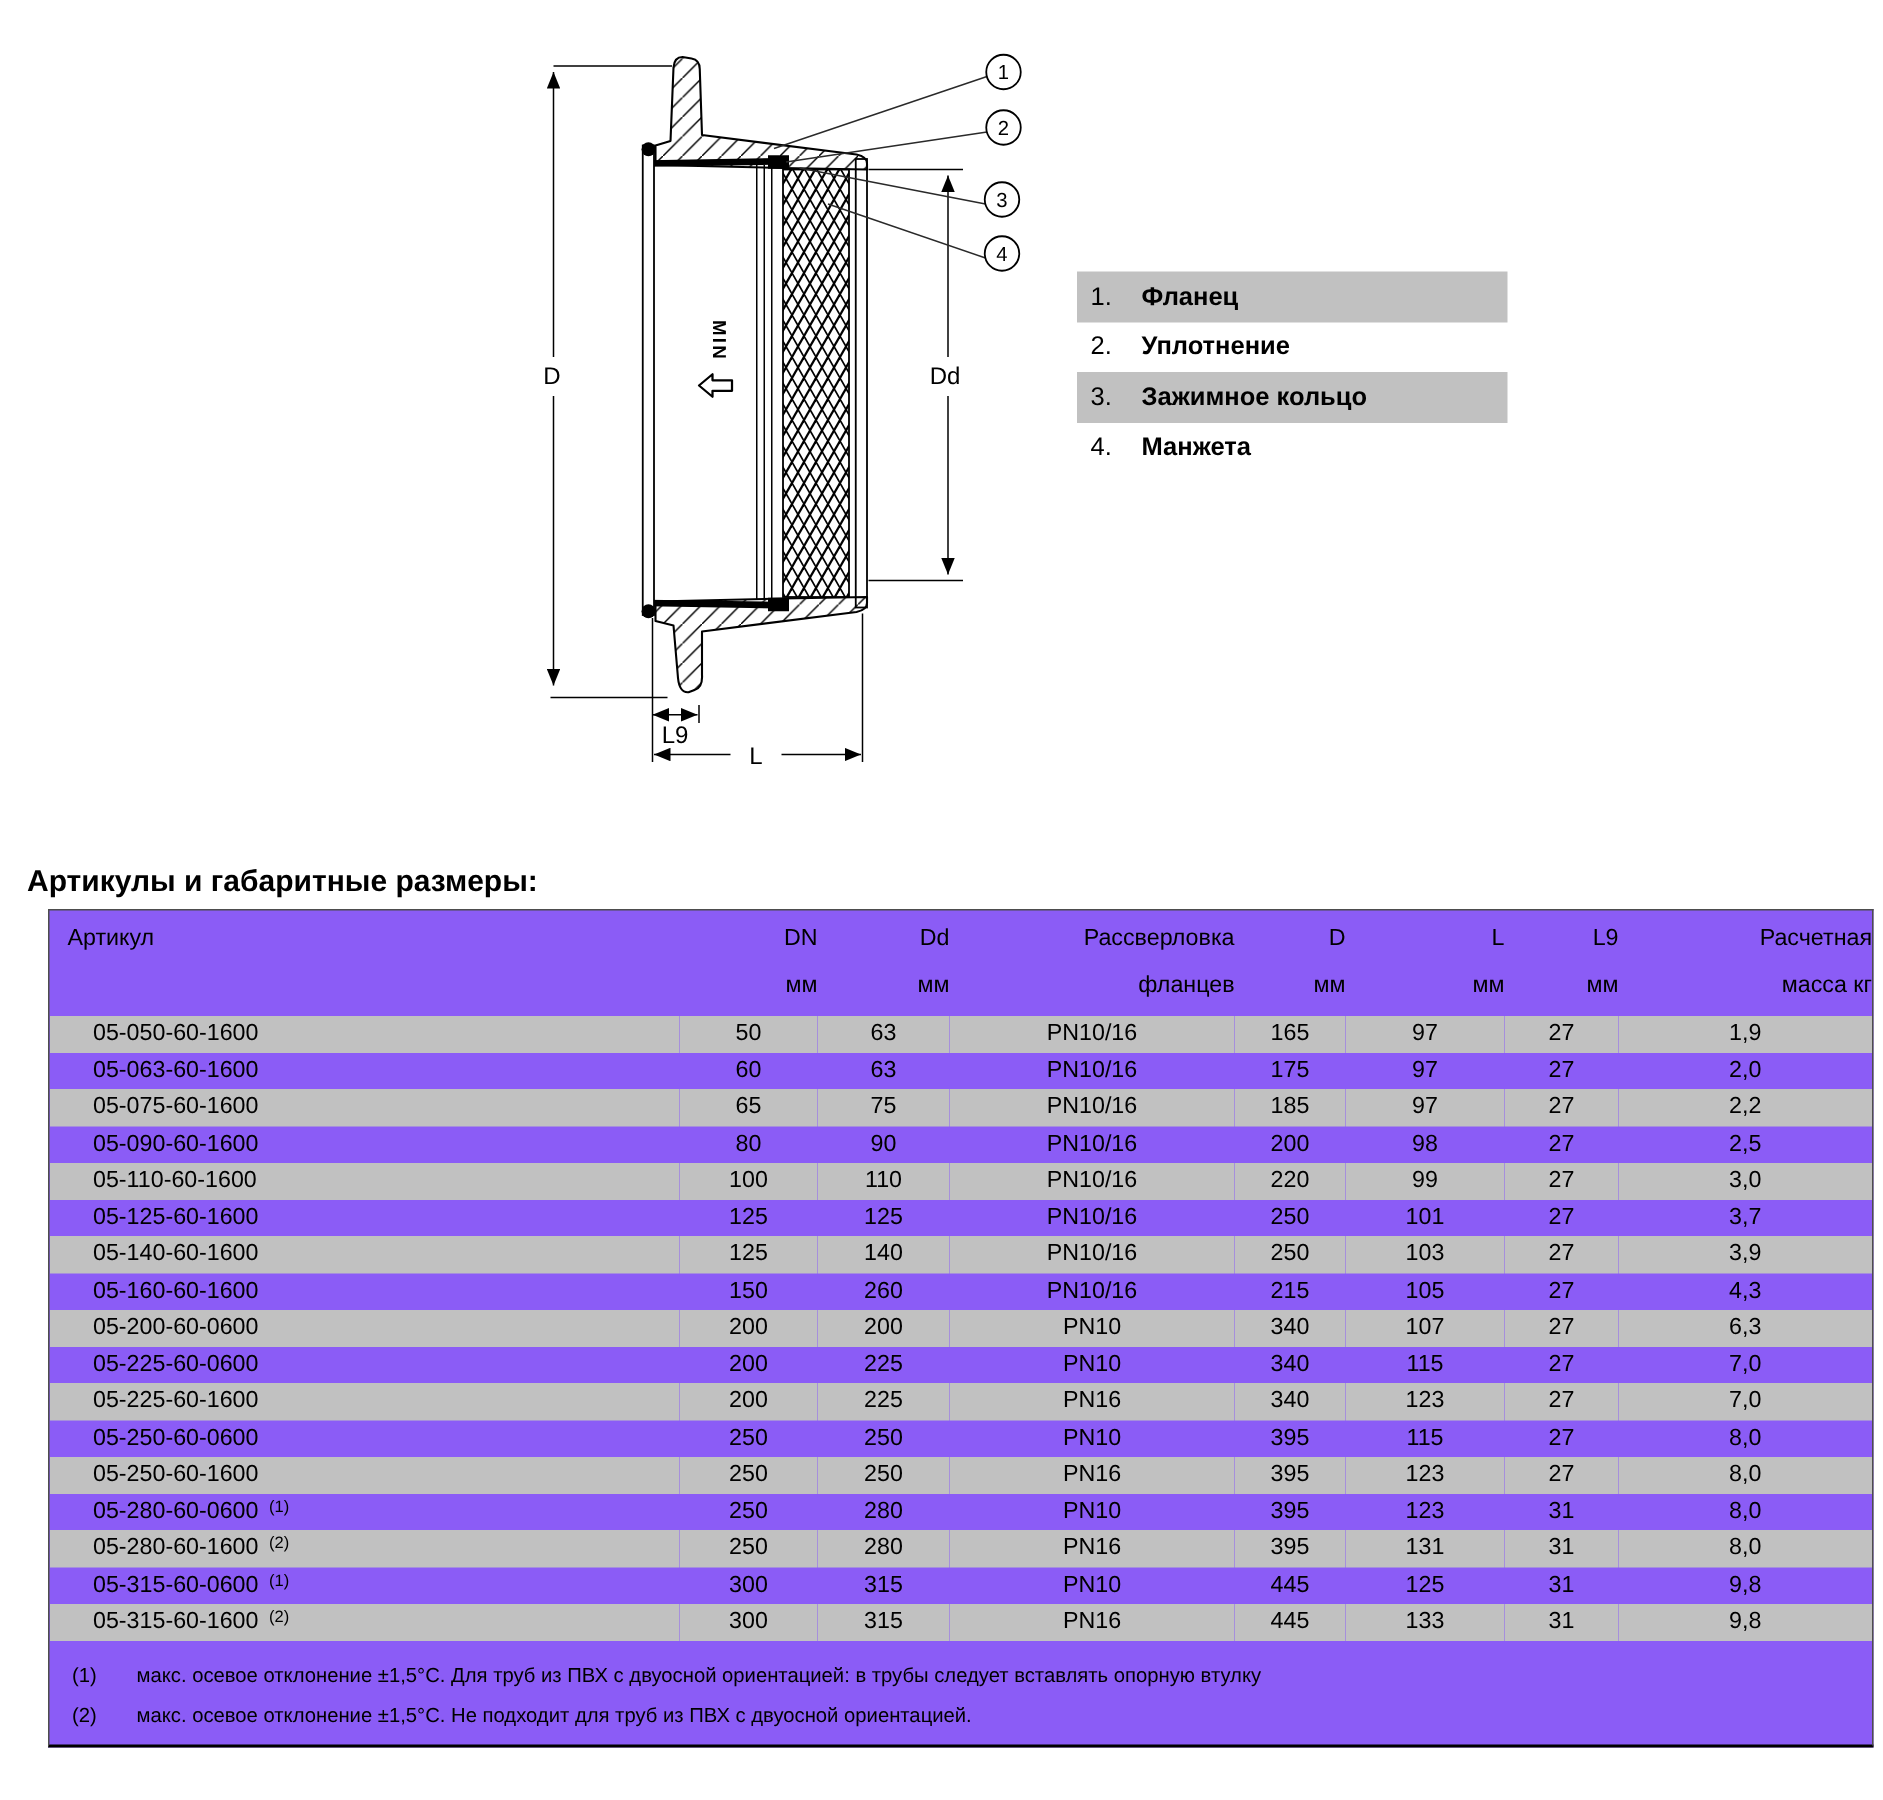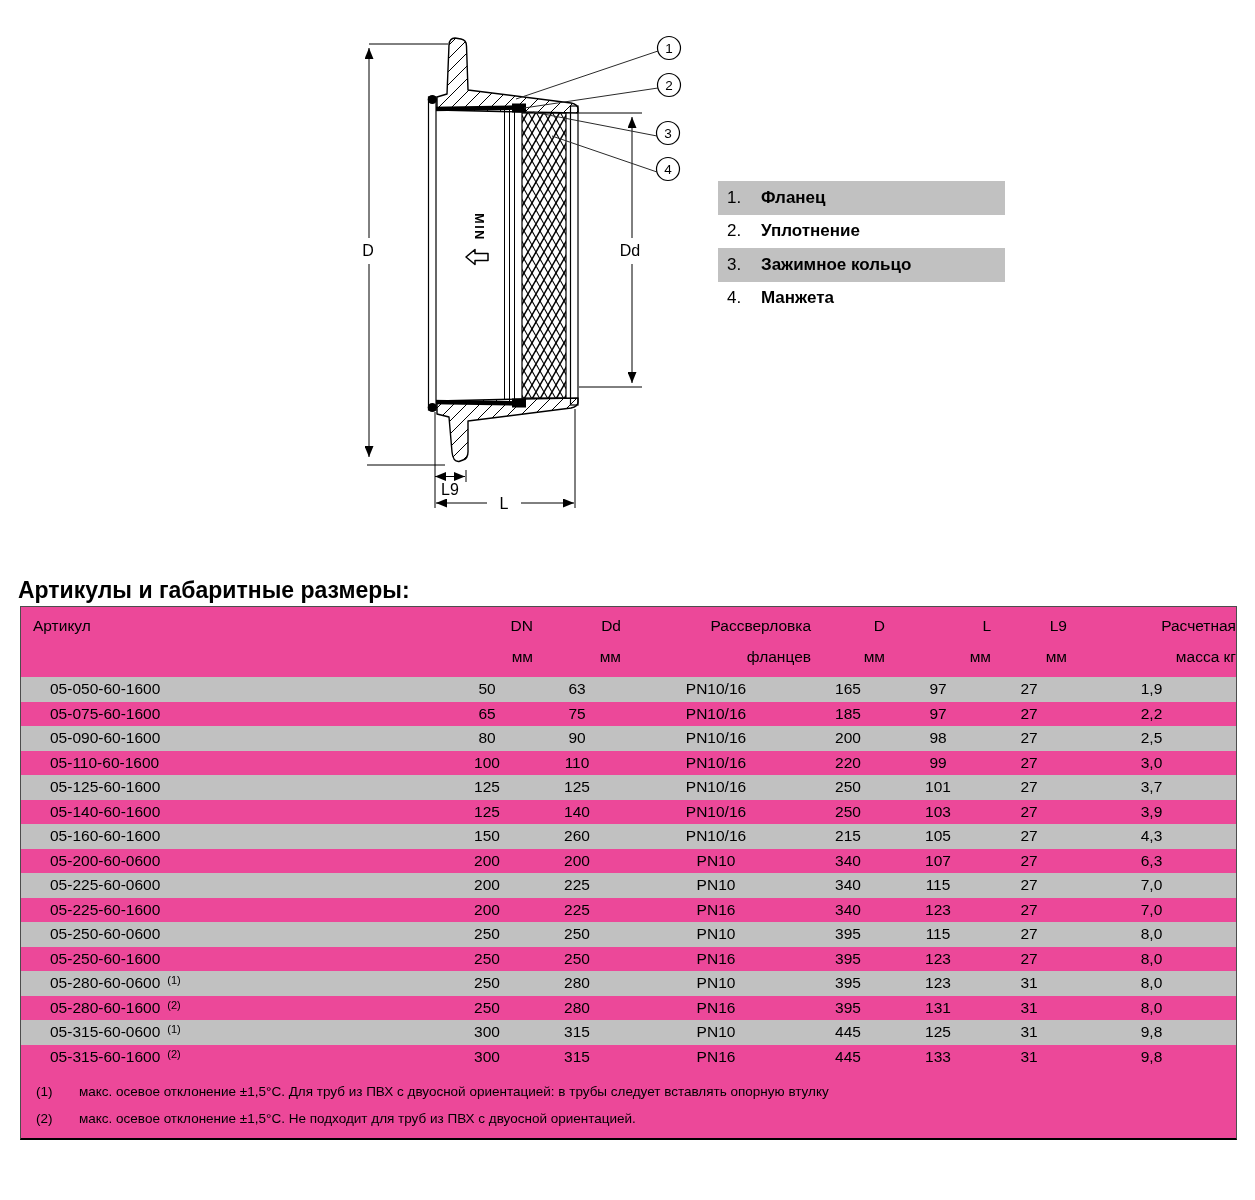--- a/index.html
+++ b/index.html
@@ -10,25 +10,25 @@
   }
   
   #drawing-svg { position:absolute; left:0; top:0; }
   
   .legend { position:absolute; left:718px; top:181px; width:287px; }
   .legend-row { display:flex; align-items:center; height:33.5px; font-size:17px; }
   .legend-row:nth-of-type(odd) { background:#c1c1c1; }
   .lnum { display:inline-block; width:43px; padding-left:9px; }
   .llabel { display:inline-block;font-weight:bold; }
   
-  .section-title { position:absolute; left:18px; top:577px; font-size:23px; font-weight:bold; }
+  .section-title { position:absolute; left:18px; top:577px; font-size:20px; font-weight:bold; }
   
   .table-frame {
-    position:absolute; left:20px; top:606px; width:1217px;
-    border:1px solid #4d4d4d; border-bottom:2.5px solid #000; background:#ec4899;
+    position:absolute; left:32px; top:606px; width:1217px;
+    border:1px solid #4d4d4d; border-bottom:2.5px solid #000; background:#8b5cf6;
   }
   table { width:100%; border-collapse:collapse; table-layout:fixed; }
   thead th { font-weight:normal; vertical-align:top; text-align:right; height:70px; font-size:15.5px; }
   thead th.c-art { text-align:left; padding-left:12px; }
   thead .hl1 { margin-top:9px; line-height:20px; }
   thead .hl2 { margin-top:11px; line-height:20px; }
   tbody td { height:24.5px; font-size:15.5px; text-align:center; white-space:nowrap; overflow:hidden; }
   tbody td.c-art { text-align:left; padding-left:29px; }
   tbody tr:nth-of-type(odd) { background:#c1c1c1; }
   td sup { font-size:11px; margin-left:7px; vertical-align:4px; }
@@ -231,20 +231,30 @@
             <td class="c-art"><span>05-050-60-1600</span><sup></sup></td>
             <td>50</td>
             <td>63</td>
             <td>PN10/16</td>
             <td>165</td>
             <td>97</td>
             <td>27</td>
             <td>1,9</td>
           </tr>
 
+          <tr>
+            <td class="c-art"><span>05-063-60-1600</span><sup></sup></td>
+            <td>60</td>
+            <td>63</td>
+            <td>PN10/16</td>
+            <td>175</td>
+            <td>97</td>
+            <td>27</td>
+            <td>2,0</td>
+          </tr>
 
           <tr>
             <td class="c-art"><span>05-075-60-1600</span><sup></sup></td>
             <td>65</td>
             <td>75</td>
             <td>PN10/16</td>
             <td>185</td>
             <td>97</td>
             <td>27</td>
             <td>2,2</td>

